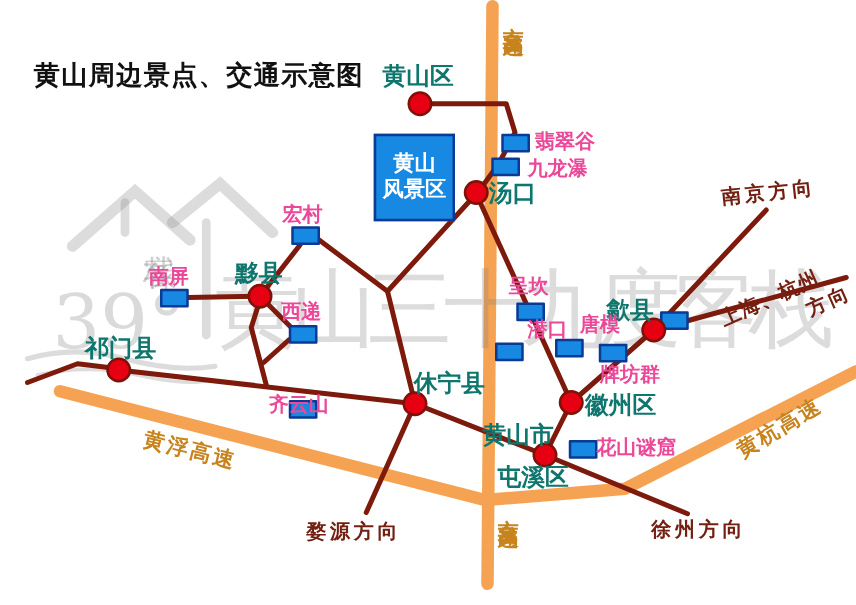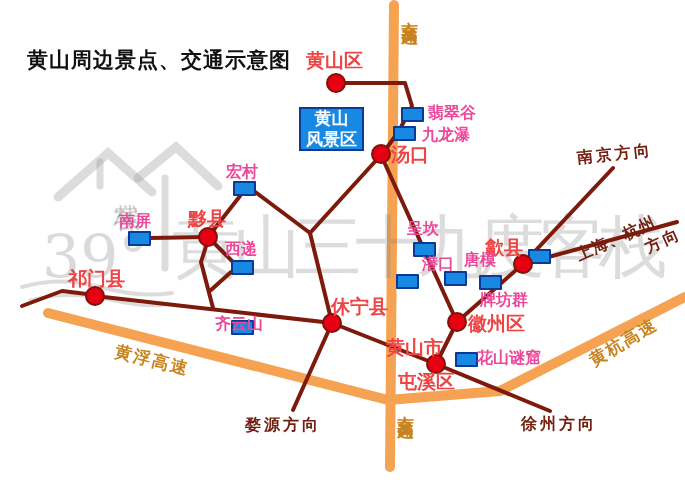--- a/index.html
+++ b/index.html
@@ -3,32 +3,32 @@
 <meta charset="utf-8">
 <style>
   html,body{margin:0;padding:0;background:#fff;}
   #map-canvas{
     position:relative;width:685px;height:484px;background:#ffffff;overflow:hidden;
     font-family:"DejaVu Sans",sans-serif;
   }
   #map-canvas svg{position:absolute;left:0;top:0;}
   .abs{position:absolute;white-space:nowrap;}
   .title{font-size:21px;font-weight:bold;color:#111;letter-spacing:1px;}
-  .city-label{font-size:19px;font-weight:bold;color:#ef4444;}
+  .city-label{font-size:19px;font-weight:bold;color:#0f766e;}
   .spot-label{font-size:16px;font-weight:bold;color:#ec4899;}
   .city-node{
     position:absolute;width:16px;height:16px;border-radius:50%;
     background:#E60012;border:2.5px solid #7E1208;box-sizing:content-box;
   }
   .spot-marker{
     position:absolute;width:23px;height:15px;background:#1789E3;
     border:2px solid #0A3A94;box-sizing:border-box;border-radius:1px;
   }
   .scenic-box{
-    position:absolute;left:299px;top:107px;width:65px;height:44px;
+    position:absolute;left:299px;top:107px;width:65px;height:70px;
     background:#1789E3;border:2.5px solid #0A3A94;box-sizing:border-box;
     color:#fff;font-size:17px;font-weight:bold;text-align:center;
     display:flex;flex-direction:column;justify-content:center;line-height:1.25;
   }
   .hw-label{
     color:#C8831D;font-weight:bold;font-size:17px;letter-spacing:2px;
   }
   .hw-vertical{writing-mode:vertical-rl;text-orientation:upright;line-height:1;}
   .dir-label{
     font-family:"DejaVu Serif",serif;color:#732012;font-size:16px;

